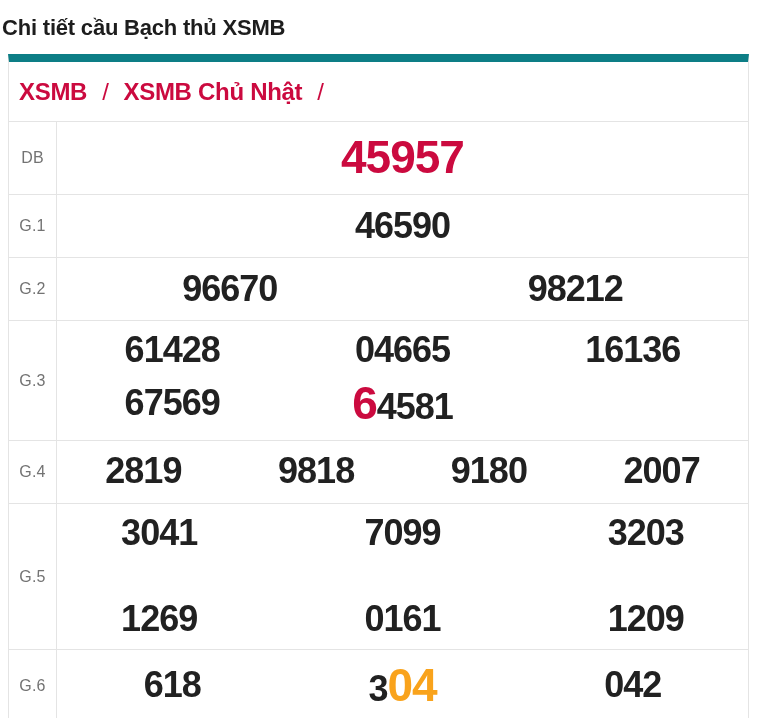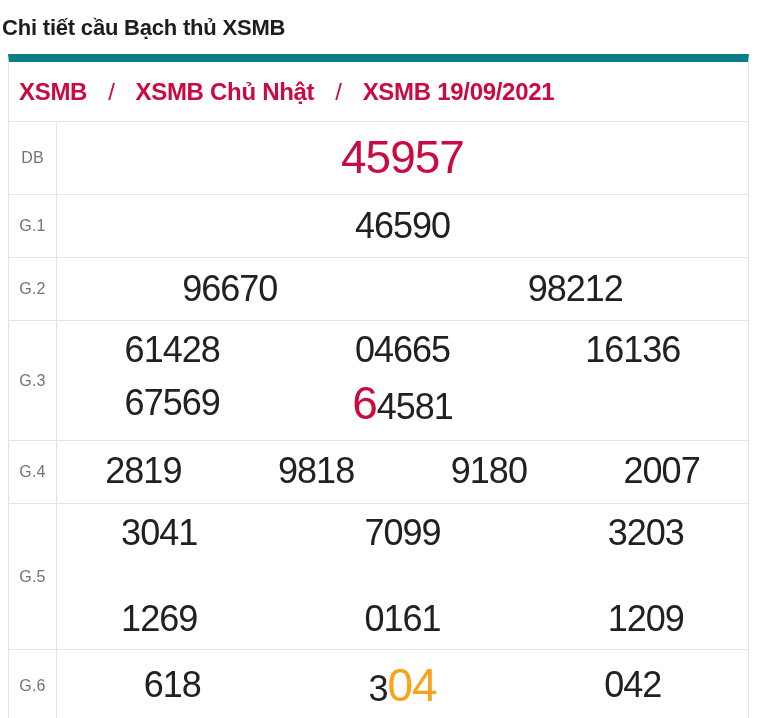--- a/index.html
+++ b/index.html
@@ -28,21 +28,21 @@
   }
   .panel {
     margin: 0 12px 2px 8px;
     border: 1px solid var(--border-gray, #e4e4e4);
     border-top: 8px solid var(--accent-teal, #0d7e86);
     background: #fff;
   }
   .breadcrumb {
     display: flex;
     align-items: center;
-    gap: 21px;
+    gap: 15px;
     min-height: 59px;
     padding: 8px 10px;
     font-size: 24px;
     font-weight: 700;
     color: var(--crimson, #cb0a3f);
     letter-spacing: -0.3px;
   }
   .bc-link {
     color: var(--crimson, #cb0a3f);
     text-decoration: none;
@@ -71,21 +71,21 @@
   .prize-values {
     flex: 1;
     display: grid;
     align-items: center;
     justify-items: center;
     min-height: 62px;
     padding: 6px 0 7px 0;
   }
   .num {
     font-size: 36px;
-    font-weight: 400;
+    font-weight: 700;
     color: var(--text-dark, #212121);
     letter-spacing: -1px;
     line-height: 1.29;
     white-space: nowrap;
   }
   .seg-crimson-big {
     color: var(--crimson, #cb0a3f);
     font-size: 46px;
   }
   .seg-orange-big {
@@ -97,21 +97,20 @@
 <body>
 
 <h1 class="page-title">Chi tiết cầu Bạch thủ XSMB</h1>
 
 <div class="panel">
   <nav class="breadcrumb">
       <a class="bc-link">XSMB</a>
       <span class="bc-sep">/</span>
       <a class="bc-link">XSMB Chủ Nhật</a>
       <span class="bc-sep">/</span>
-      <a class="bc-link">XSMB 19/09/2021</a>
     </nav>
   <div>
       <div class="prize-row">
         <div class="prize-label">DB</div>
         <div class="prize-values" style="grid-template-columns: repeat(1, 1fr);">
           <div class="num"><span class="seg-crimson-big">45957</span></div>
         </div>
       </div>
       <div class="prize-row">
         <div class="prize-label">G.1</div>

